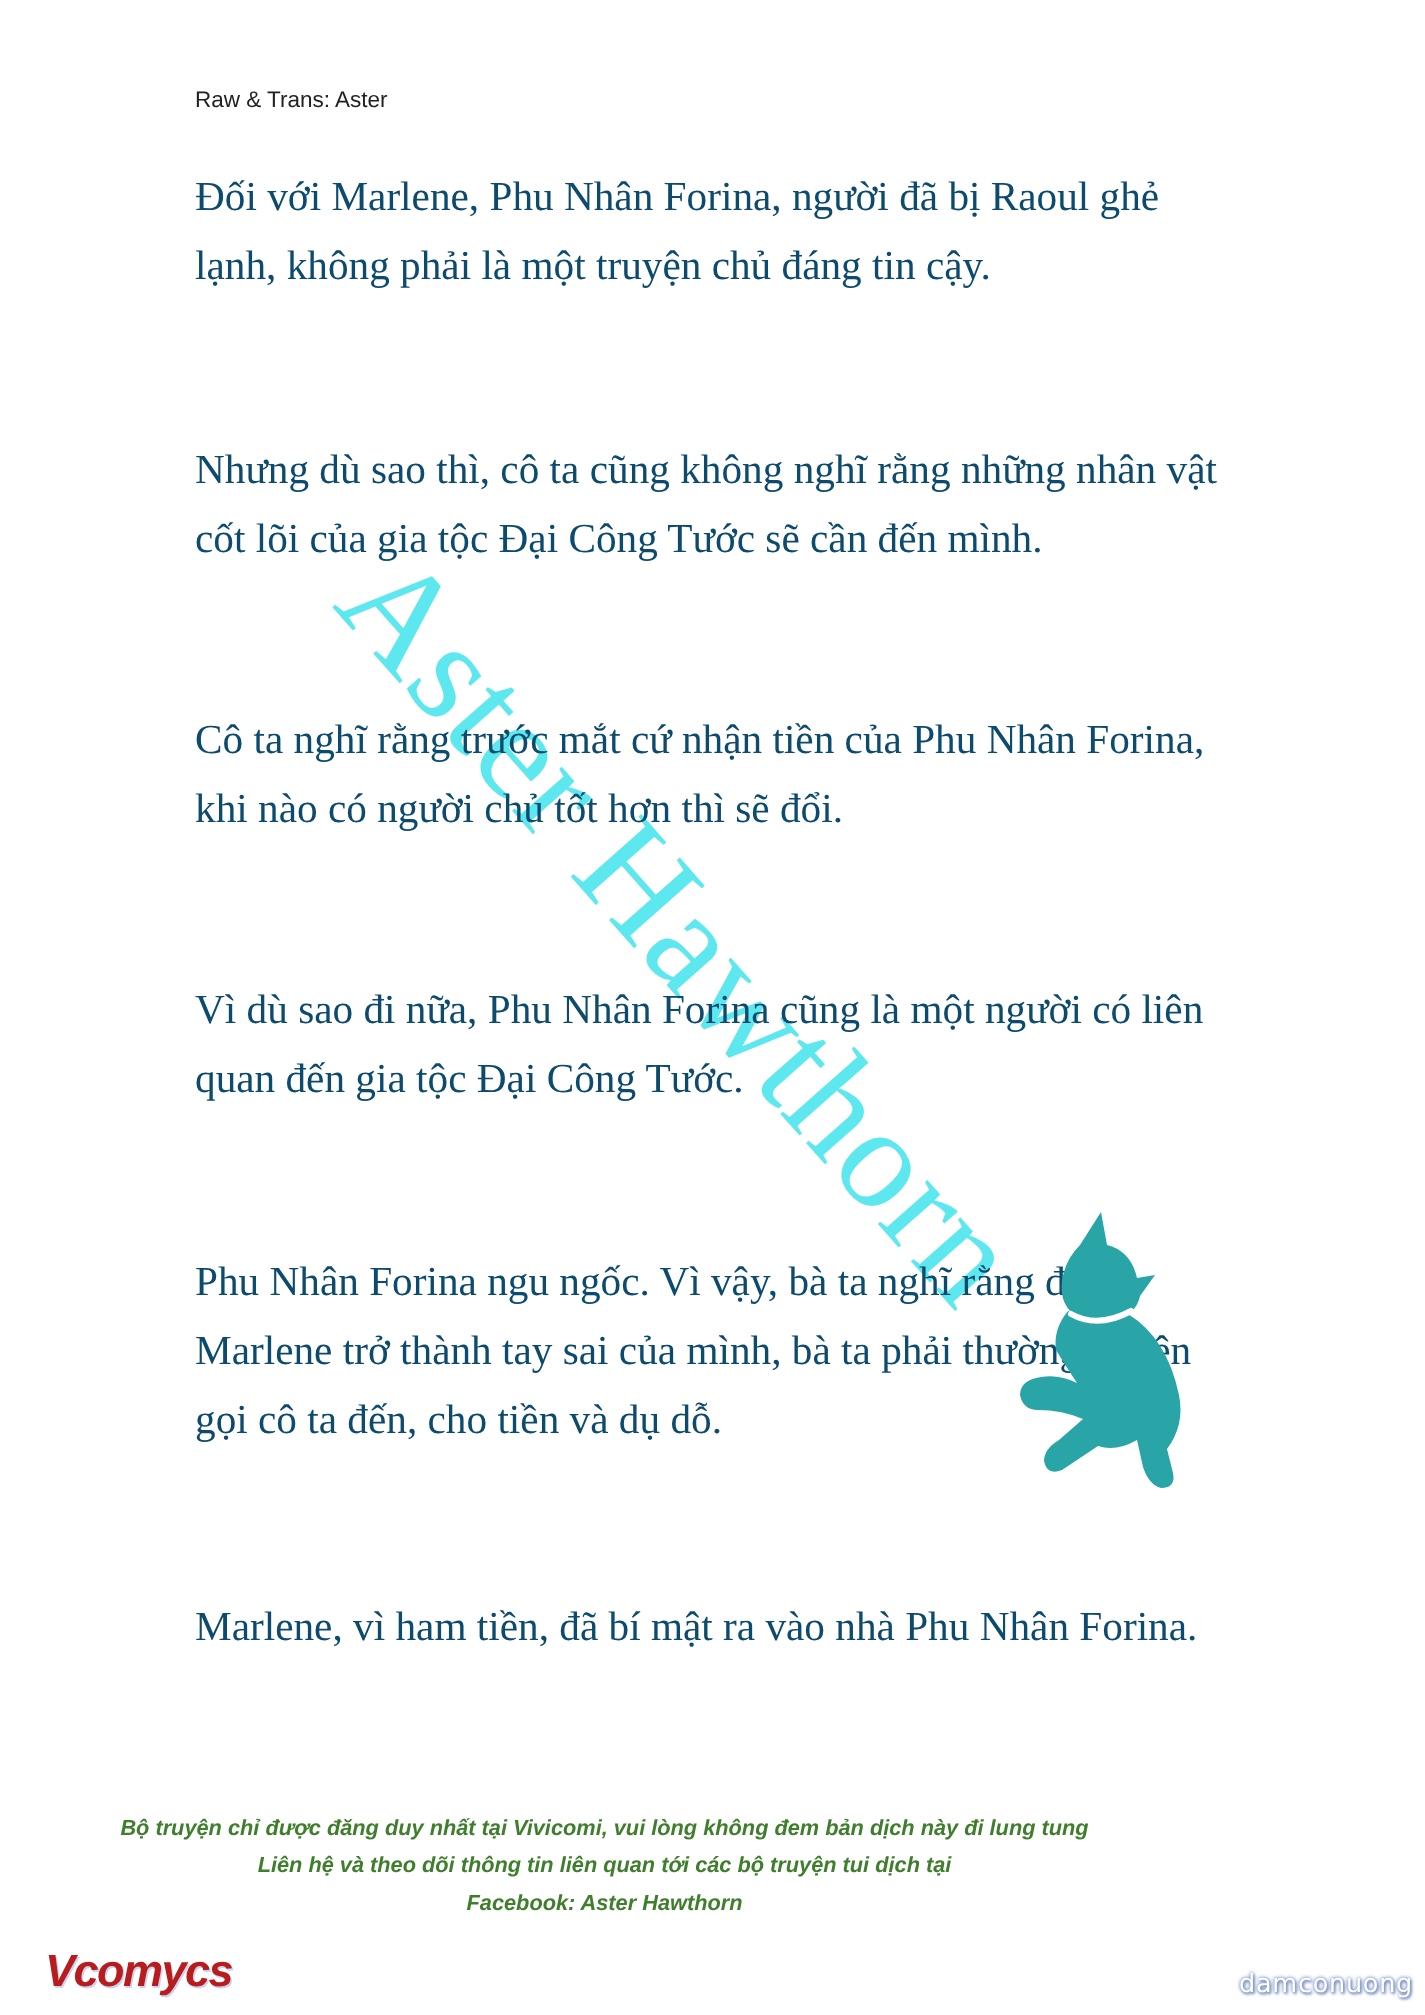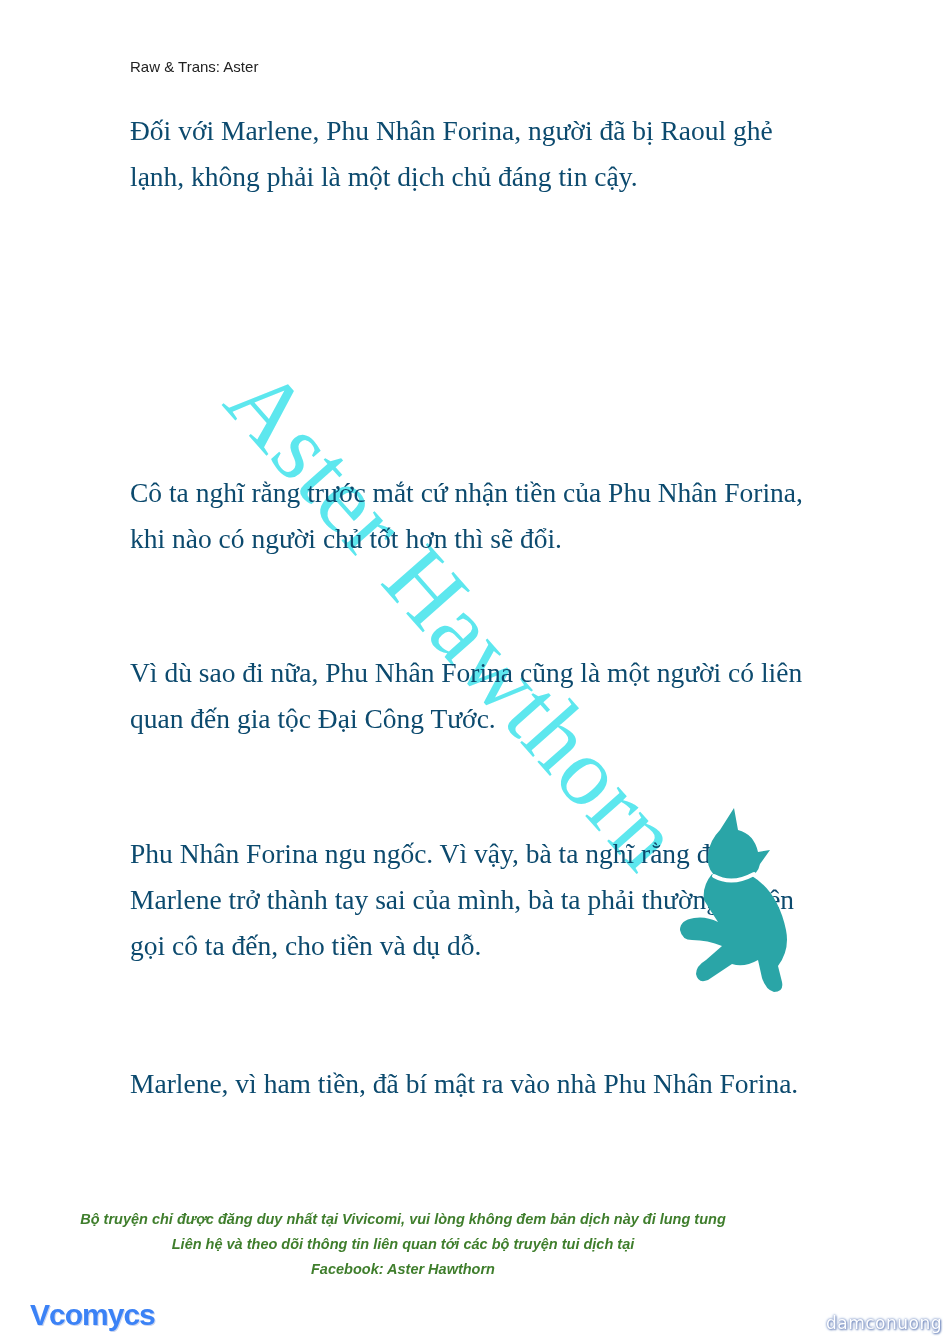--- a/index.html
+++ b/index.html
@@ -80,24 +80,25 @@
       line-height: 25px;
       color: #3f7e2c;
     }
     .footer-notes div { margin: 0; }
 
     .logo-left {
       position: absolute;
       left: 16px;
       top: 1298px;
       font-family: "Liberation Sans", sans-serif;
+      font-style: italic;
       font-weight: bold;
       font-size: 30px;
       letter-spacing: -1px;
-      color: #3b82f6;
+      color: #b91c1c;
       text-shadow: 1px 1px 0 #c9d4ef;
     }
     .logo-right {
       position: absolute;
       left: 812px;
       top: 1313px;
       font-family: "DejaVu Sans", sans-serif;
       font-size: 17px;
       color: #ffffff;
       letter-spacing: 0.5px;
@@ -106,23 +107,27 @@
   </style>
 </head>
 <body>
 
 <div class="page">
 
   <div class="header-credit">Raw &amp; Trans: Aster</div>
 
   <div class="body-text" style="top:108px;">
     <div class="para">Đối với Marlene, Phu Nhân Forina, người đã bị Raoul ghẻ</div>
-    <div class="para">lạnh, không phải là một dịch chủ đáng tin cậy.</div>
+    <div class="para">lạnh, không phải là một truyện chủ đáng tin cậy.</div>
   </div>
 
+  <div class="body-text" style="top:290px;">
+    <div class="para">Nhưng dù sao thì, cô ta cũng không nghĩ rằng những nhân vật</div>
+    <div class="para">cốt lõi của gia tộc Đại Công Tước sẽ cần đến mình.</div>
+  </div>
 
   <div class="body-text" style="top:470px;">
     <div class="para">Cô ta nghĩ rằng trước mắt cứ nhận tiền của Phu Nhân Forina,</div>
     <div class="para">khi nào có người chủ tốt hơn thì sẽ đổi.</div>
   </div>
 
   <div class="body-text" style="top:650px;">
     <div class="para">Vì dù sao đi nữa, Phu Nhân Forina cũng là một người có liên</div>
     <div class="para">quan đến gia tộc Đại Công Tước.</div>
   </div>

